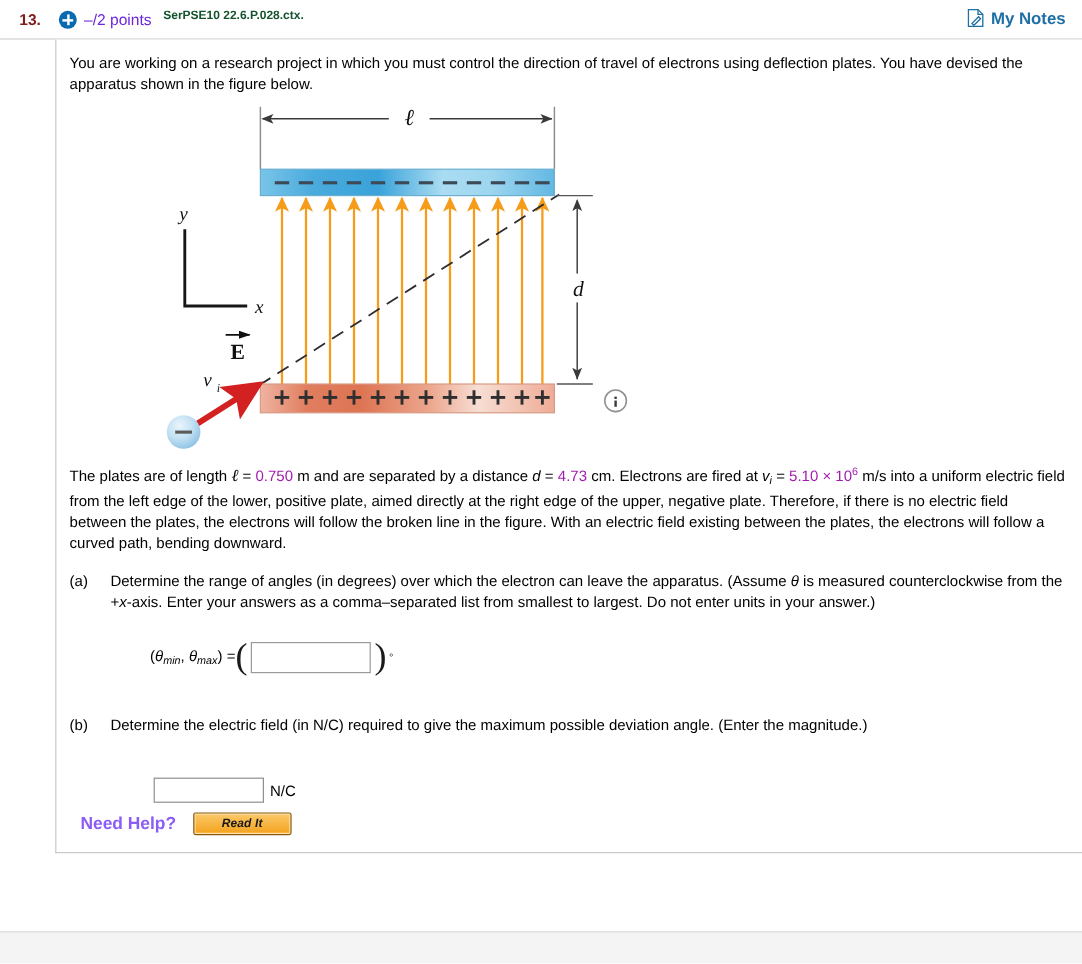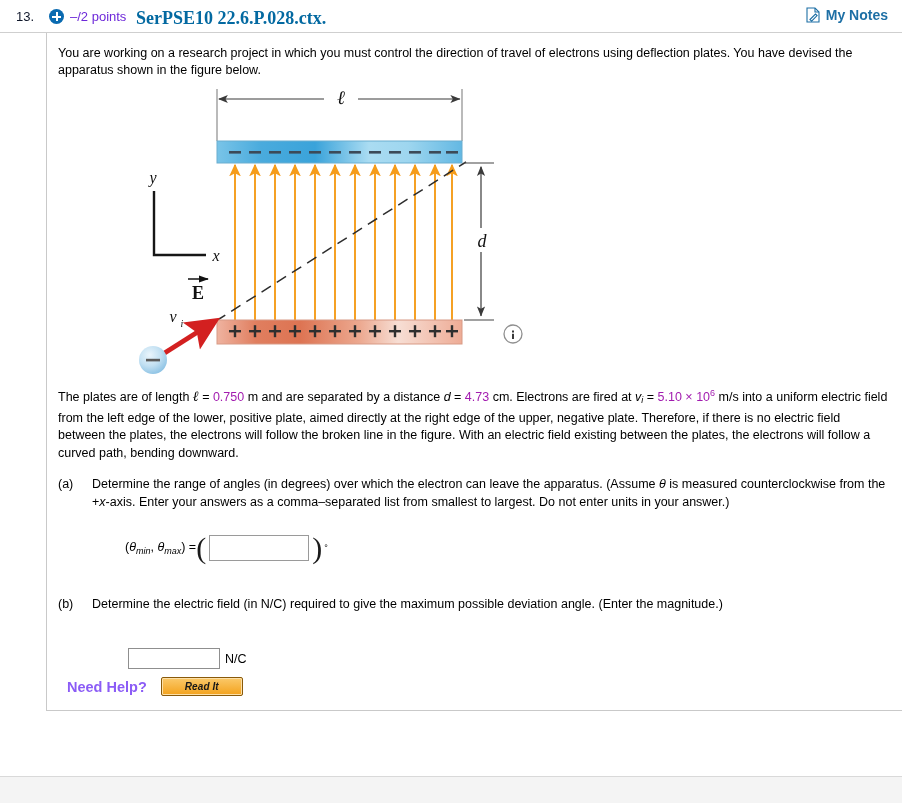--- a/index.html
+++ b/index.html
@@ -29,23 +29,23 @@
     left: 0; top: 0;
     width: 902px;
     height: 33px;
     border-bottom: 1px solid #cfcfcf;
     box-sizing: border-box;
     background: #ffffff;
   }
   .q-num {
     position: absolute;
     left: 16px; top: 9px;
-    font-weight: normal;
+    font-weight: bold;
     font-size: 13px;
-    color: #0f172a;
+    color: #7f1d1d;
   }
   .points-badge-icon {
     position: absolute;
     left: 49px; top: 9px;
     width: 15px; height: 15px;
     border-radius: 50%;
     background: #0a6ab0;
   }
   .points-badge-icon::before,
   .points-badge-icon::after {
@@ -62,23 +62,22 @@
   .points-text {
     position: absolute;
     left: 70px; top: 9px;
     color: #6d28d9;
     font-size: 13px;
   }
   .q-code {
     position: absolute;
     left: 136px; top: 8px;
     font-weight: bold;
-    font-size: 18px;
-    color: #0369a1;
-    font-family: Liberation Serif, serif;
+    font-size: 10px;
+    color: #14532d;
   }
   .mynotes {
     position: absolute;
     right: 14px; top: 7px;
     color: #1d6fa5;
     font-weight: bold;
     font-size: 14px;
     display: flex;
     align-items: center;
     gap: 6px;

